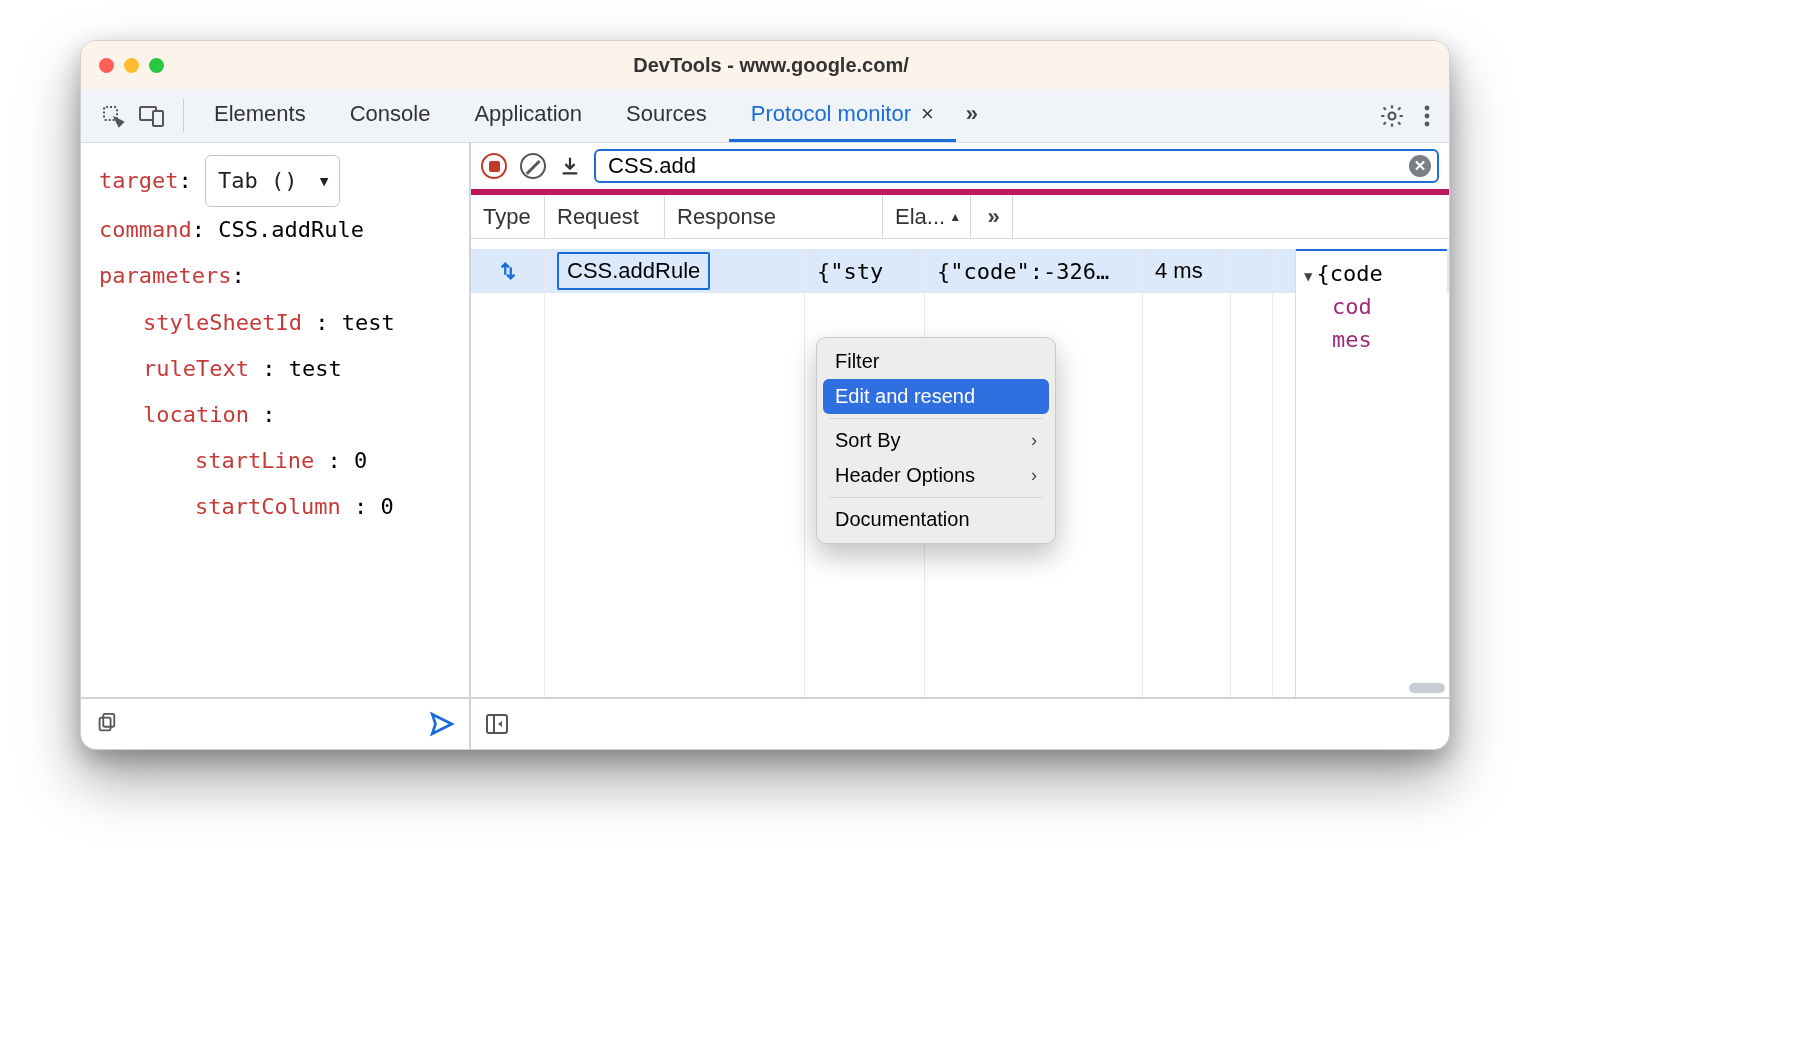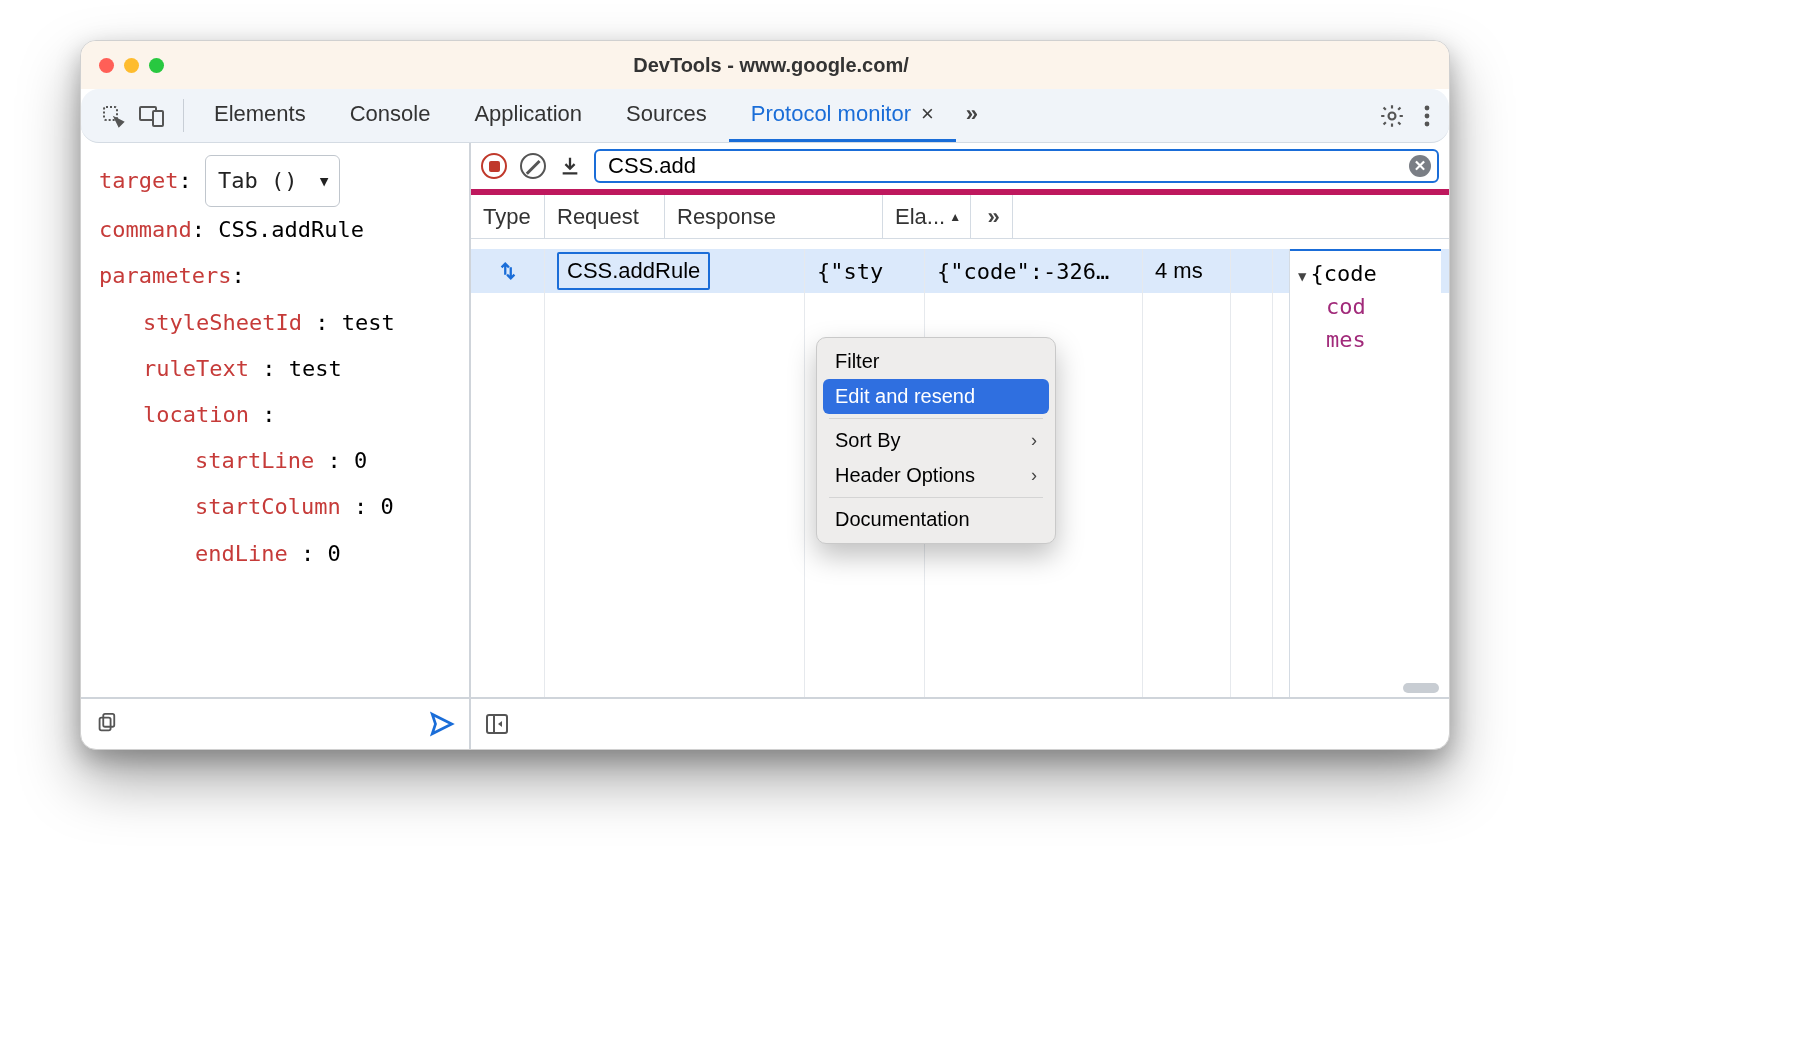--- a/index.html
+++ b/index.html
@@ -38,21 +38,20 @@
     font-size: 20px; font-weight: 600; color: #333;
     pointer-events: none;
   }
   .tabbar {
     height: 54px;
     background: #f0f4f9;
     border-bottom: 1px solid #d4dbe3;
     display: flex;
     align-items: stretch;
     padding-left: 10px;
-    border-radius: 18px;
   }
   .tb-iconwrap { display: flex; align-items: center; gap: 14px; padding: 0 10px; }
   .tb-sep { width: 1px; background: #c8ced6; margin: 10px 8px; }
   .tab {
     display: flex; align-items: center;
     padding: 0 22px;
     font-size: 22px; color: #333;
     cursor: pointer;
     border-bottom: 3px solid transparent;
   }
@@ -293,21 +292,20 @@
             <span>▾</span>
           </span>
         </div>
         <div><span class="key">command</span>: <span class="mono">CSS.addRule</span></div>
         <div><span class="key">parameters</span>:</div>
         <div class="indent1"><span class="key">styleSheetId</span> : <span>test</span></div>
         <div class="indent1"><span class="key">ruleText</span> : <span>test</span></div>
         <div class="indent1"><span class="key">location</span> :</div>
         <div class="indent2"><span class="key">startLine</span> : <span>0</span></div>
         <div class="indent2"><span class="key">startColumn</span> : <span>0</span></div>
-        <div class="indent2"><span class="key">endLine</span> : <span>0</span></div>
       </div>
       <div class="left-bottom">
         <span>
           <svg width="22" height="22" viewBox="0 0 24 24" fill="none" stroke="#555" stroke-width="2">
             <rect x="5" y="5" width="12" height="14" rx="2"></rect>
             <rect x="9" y="1" width="12" height="14" rx="2"></rect>
           </svg>
         </span>
         <span>
           <svg width="26" height="26" viewBox="0 0 24 24" fill="none" stroke="#1a6dd8" stroke-width="2.5">
@@ -370,21 +368,21 @@
 
           <div class="grid-cols">
             <div class="gc col-type"></div>
             <div class="gc col-method"></div>
             <div class="gc col-request"></div>
             <div class="gc col-response"></div>
             <div class="gc col-elapsed"></div>
             <div class="gc col-more"></div>
           </div>
 
-          <div style="position:absolute; right:8px; top:0; bottom:0; width:152px; background:#fff; border-left:1px solid #d4dbe3;">
+          <div style="position:absolute; right:2px; top:0; bottom:0; width:152px; background:#fff; border-left:1px solid #d4dbe3;">
             <div class="details-col">
               <div><span class="tri">▼</span><span>{code</span></div>
               <div style="padding-left:28px"><span class="json-key">cod</span></div>
               <div style="padding-left:28px"><span class="json-key">mes</span></div>
             </div>
             <div class="scroll-thumb"></div>
           </div>
         </div>
       </div>
 

